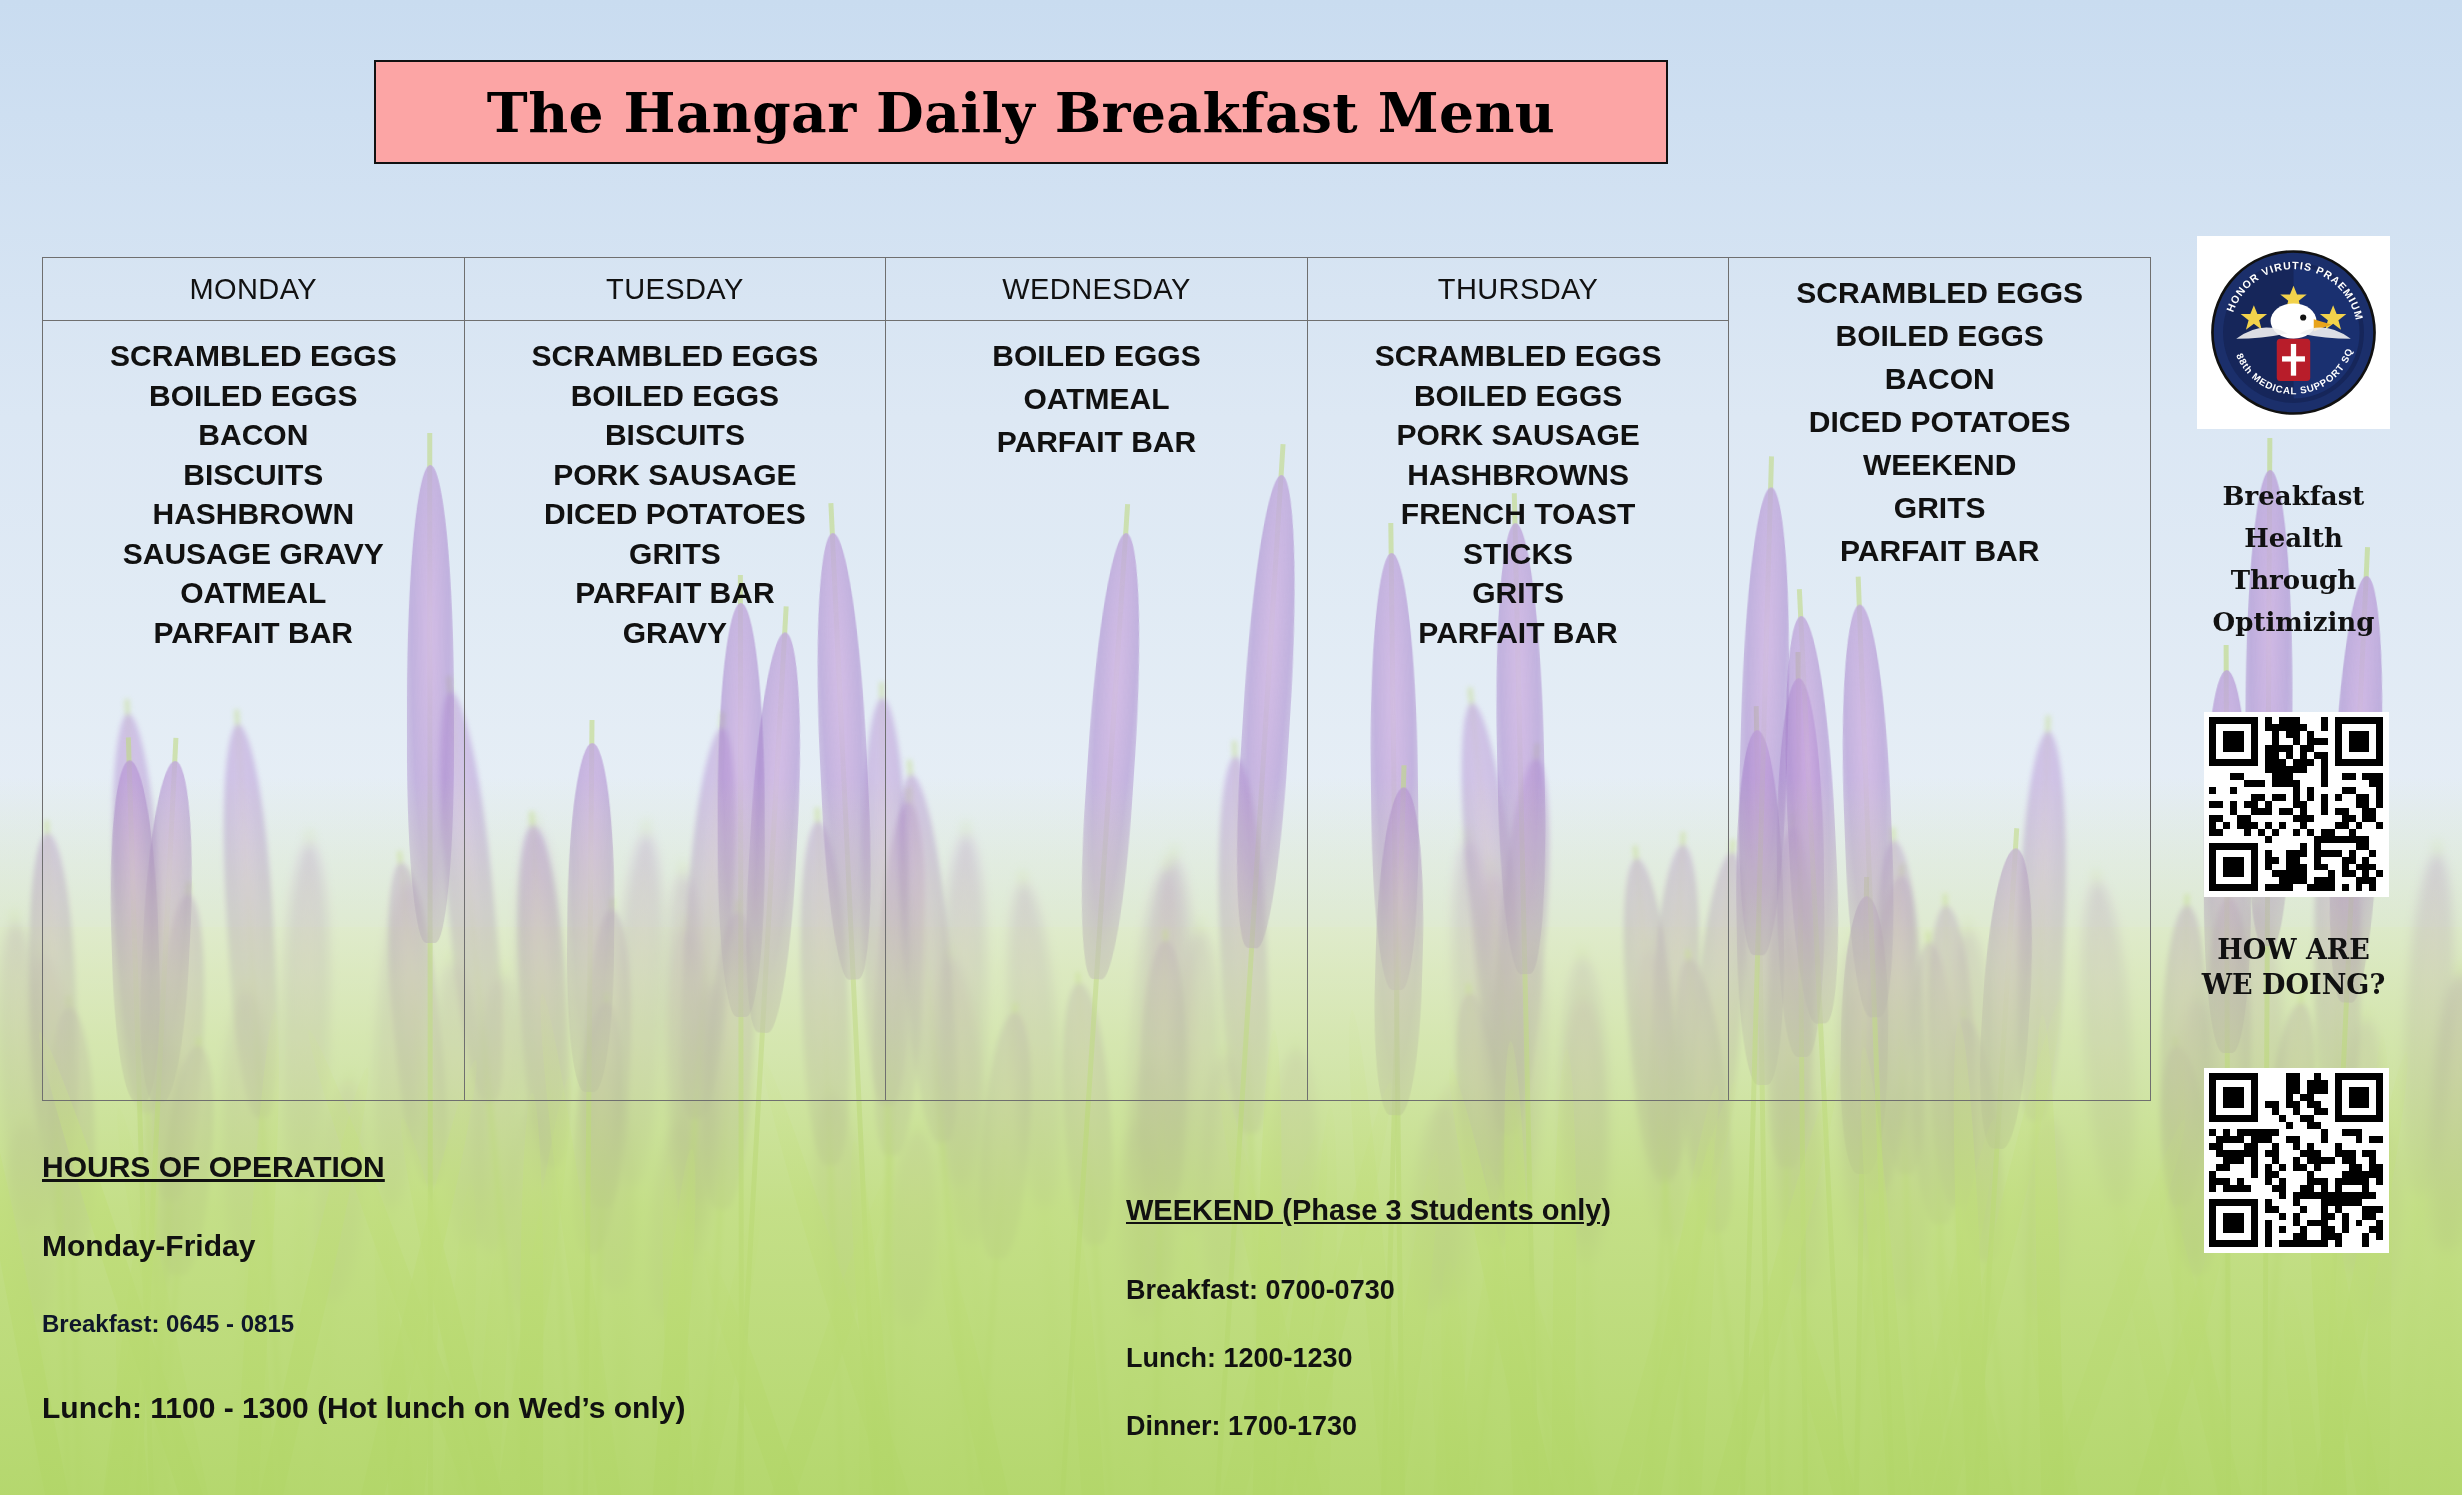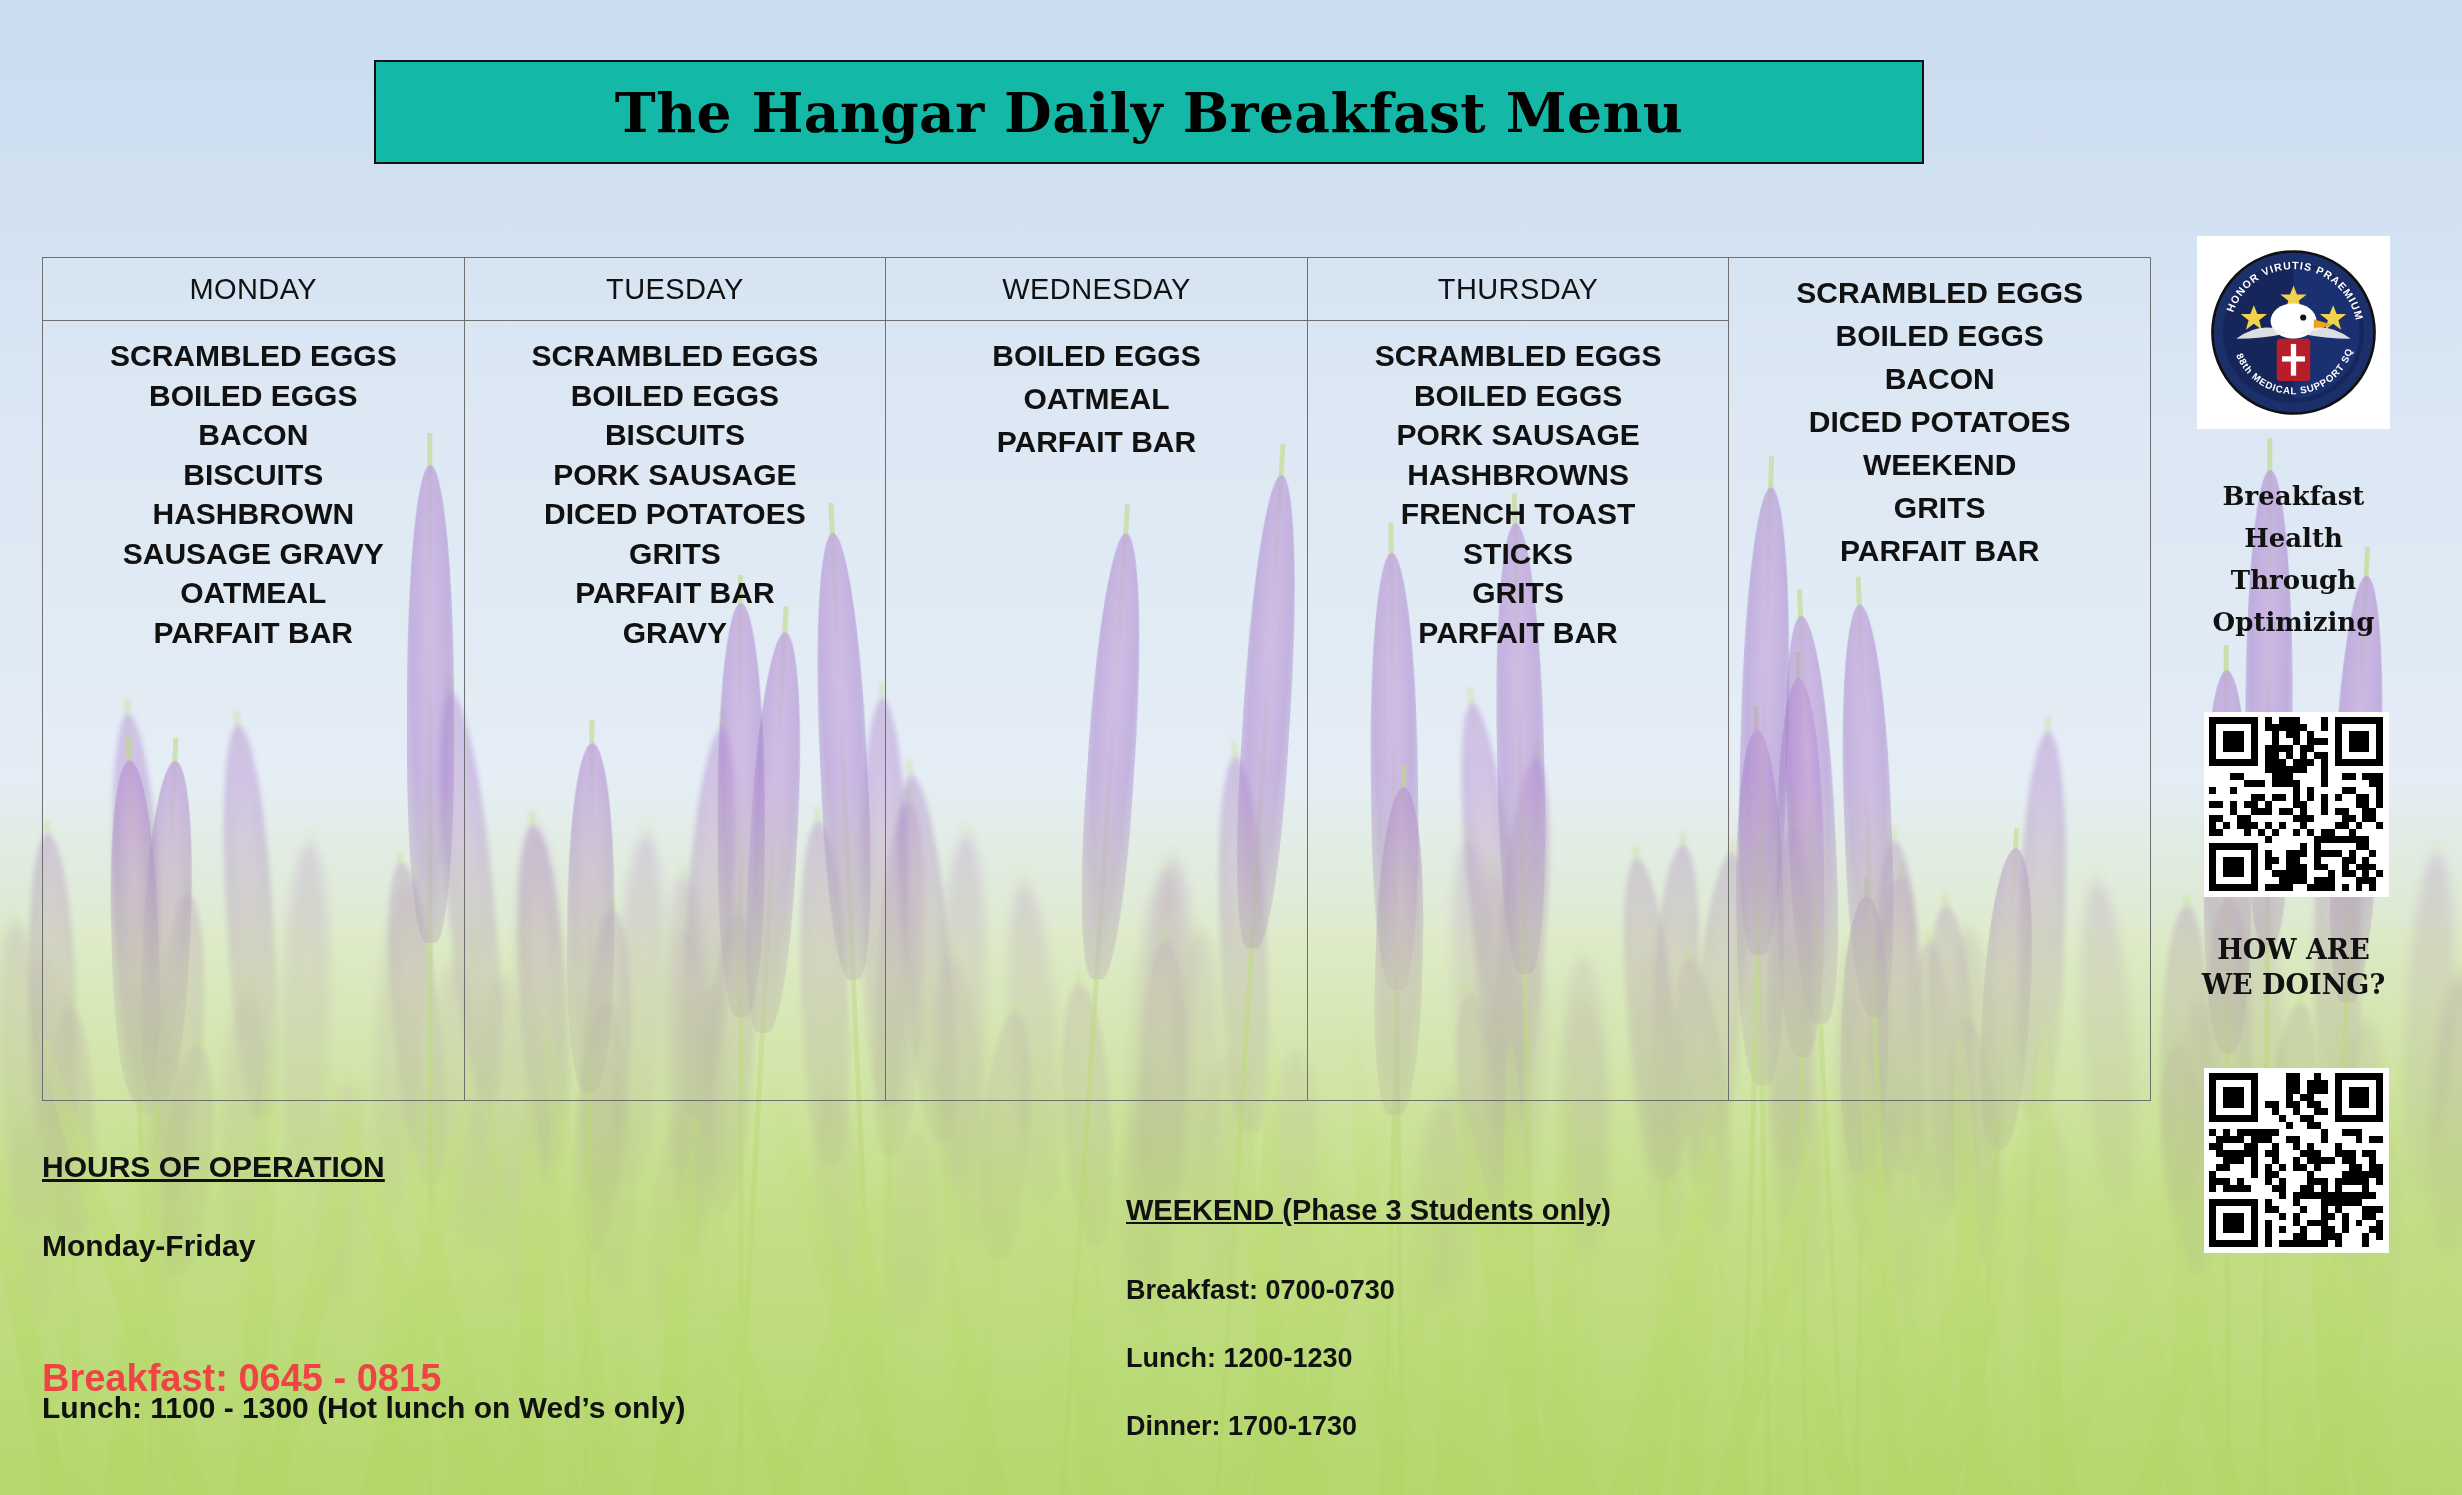--- a/index.html
+++ b/index.html
@@ -42,22 +42,22 @@
     background: radial-gradient(ellipse at 50% 35%, rgba(200,160,220,0.95), rgba(160,120,200,0.75) 55%, rgba(140,105,185,0.35) 100%);
     filter: blur(0.5px);
   }
   .blur-soft { filter: blur(2.6px); opacity:.55; }
   .blur-more { filter: blur(5.3px); opacity:.42; }
 
   
   .page { position:absolute; inset:0; }
 
   .title-box {
-    position:absolute; left:374px; top:60px; width:1550px; height:104px;
-    background:#14b8a6; border:2.6px solid #111;
+    position:absolute; left:374px; top:60px; width:1294px; height:104px;
+    background:#fca5a5; border:2.6px solid #111;
     display:flex; align-items:center; justify-content:center;
   }
   .title-text {
     font-family:"DejaVu Serif", serif;
     font-weight:700; font-size:55px; letter-spacing:0.4px; color:#000;
     white-space:nowrap;
   }
   .subtitle-box {
     position:absolute; left:818px; top:165px; width:765px; height:74px;
     background:#ffffff; border:2.6px solid #111;
@@ -119,21 +119,21 @@
 
   .qr { background:#fff; padding:5.3px; }
   .qr svg { display:block; width:100%; height:100%; }
 
   
   .hours-title {
     position:absolute; left:42px; top:1150px;
     font-size:30px; font-weight:700; color:#111; text-decoration:underline;
   }
   .hours-l1 { position:absolute; left:42px; top:1229px; font-size:30px; font-weight:700; color:#111; }
-  .hours-l2 { position:absolute; left:42px; top:1310px; font-size:38px; font-weight:700; color:#ef4444;margin-top:47px; }
+  .hours-l2 { position:absolute; left:42px; top:1310px; font-size:24px; font-weight:700; color:#0f172a; }
   .hours-l3 { position:absolute; left:42px; top:1391px; font-size:30px; font-weight:700; color:#111; }
 
   .weekend-title {
     position:absolute; left:1126px; top:1194px;
     font-size:29px; font-weight:700; color:#111; text-decoration:underline;
   }
   .weekend-l1 { position:absolute; left:1126px; top:1275px; font-size:27px; font-weight:700; color:#111; }
   .weekend-l2 { position:absolute; left:1126px; top:1343px; font-size:27px; font-weight:700; color:#111; }
   .weekend-l3 { position:absolute; left:1126px; top:1411px; font-size:27px; font-weight:700; color:#111; }
 

